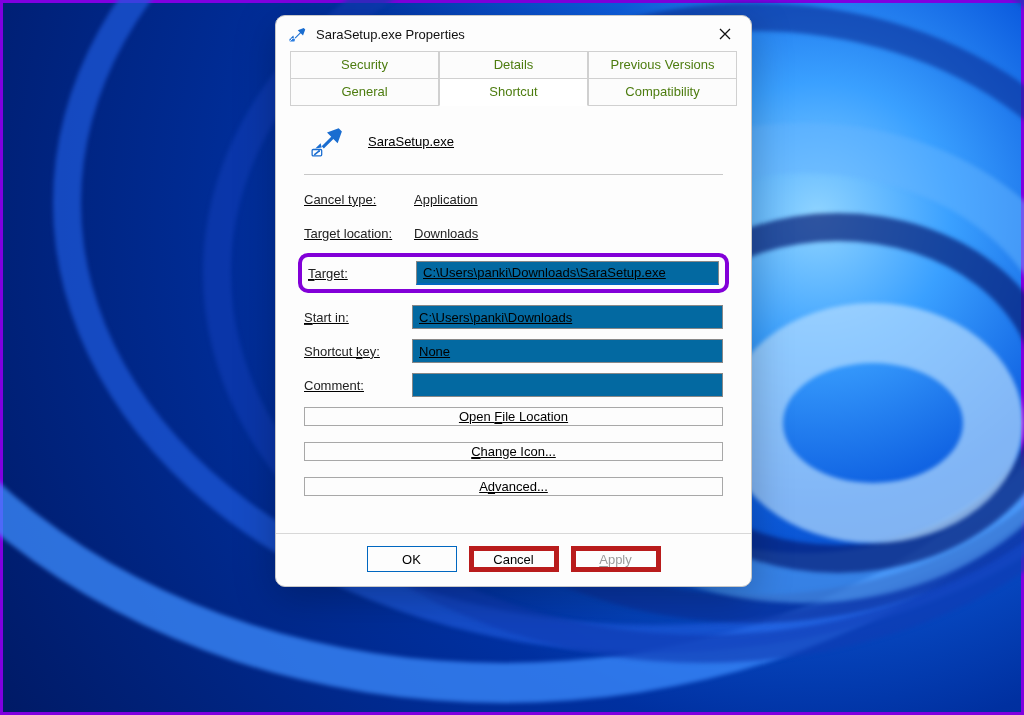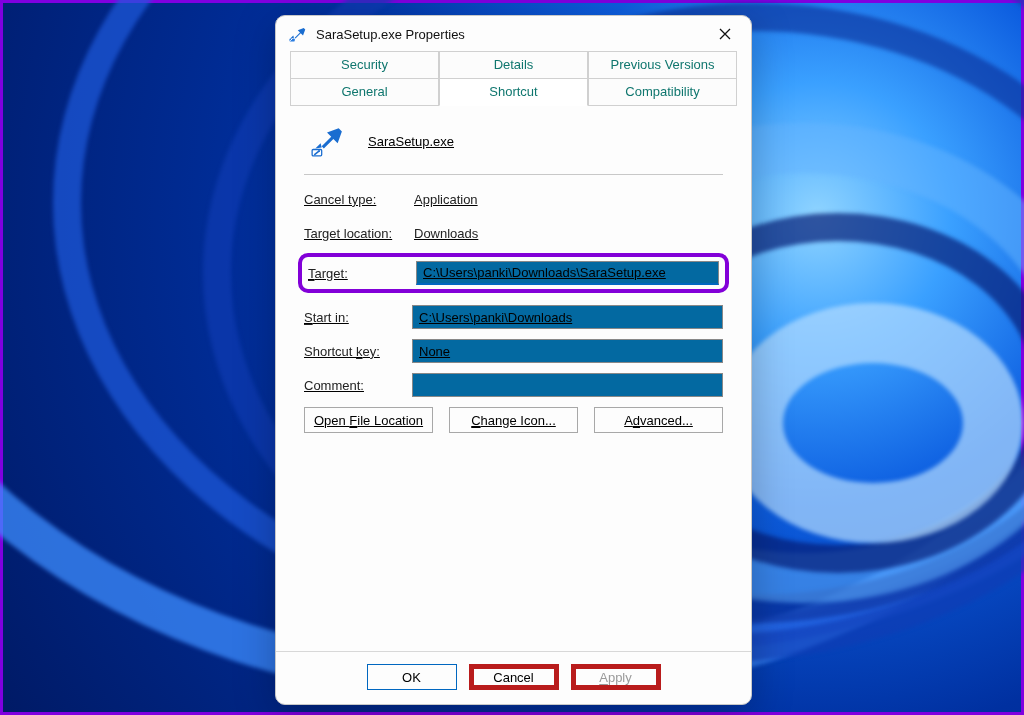--- a/index.html
+++ b/index.html
@@ -28,21 +28,21 @@
   .curve.c2 { width: 1200px; height: 900px; left: 50px; top: -250px; border-color: rgba(30,90,220,0.7);}
   .curve.c3 { width: 1000px; height: 780px; left: 200px; top: -120px; border-color: rgba(15,60,180,0.65);}
   .curve.c4 { width: 800px; height: 620px; left: 350px; top: 0px; border-color: rgba(10,45,150,0.6);}
   .curve.c5 { width: 600px; height: 480px; left: 500px; top: 120px; border-color: rgba(100,180,255,0.5); border-width:50px;}
   .curve.c6 { width: 450px; height: 360px; left: 610px; top: 210px; border-color: rgba(5,30,120,0.7);}
   .curve.c7 { width: 300px; height: 240px; left: 720px; top: 300px; border-color: rgba(180,220,255,0.7); border-width:60px;}
 
   .dialog {
     position: absolute;
     left: 272px; top: 12px;
-    width: 477px; height: 690px;
+    width: 477px; height: 572px;
     background: #fdfdfd;
     border-radius: 10px;
     box-shadow: 0 10px 40px rgba(0,0,0,0.25);
     border: 1px solid #c8c8c8;
     display: flex; flex-direction: column;
   }
   .titlebar {
     display: flex; align-items: center;
     height: 36px;
     padding: 0 4px 0 12px;
@@ -63,21 +63,21 @@
 
   .tabs-wrap { padding: 0 14px; }
   .tabs { display:flex; flex-wrap: wrap; }
   .tab {
     flex: 1 0 33%;
     text-align:center;
     padding: 5px 0 6px;
     border: 1px solid #d0d0d0;
     background: #fcfcfc;
     font-size: 13px;
-    color:#0f766e;
+    color:#4d7c0f;
     margin-top:-1px;
     cursor:pointer;
   }
   .tab.active {
     background:#fff;
     border-bottom-color:#fff;
     position:relative; z-index:2;
   }
   .tabbody {
     border-top: none;
@@ -102,21 +102,21 @@
   }
   .proprow select { height:26px; }
   .proprow.highlight {
     border: 4px solid #8200d8;
     border-radius: 10px;
     padding: 4px 6px;
     margin: 0 -6px 10px -6px;
   }
   .proprow.highlight input { border-bottom: 2px solid #0067c0; }
 
-  .btnrow { display:flex; gap:16px; justify-content:center; margin-top:8px; margin-bottom:4px;}
+  .btnrow { display:flex; gap:16px; justify-content:center; margin-top:8px; margin-bottom:4px;flex-direction:column;}
   .btnrow button {
     flex:1; height:26px;
     border:1px solid #a8a8a8;
     background:#fdfdfd;
     font: inherit;
     cursor:pointer;
   }
 
   .spacer { flex:1; }
 

